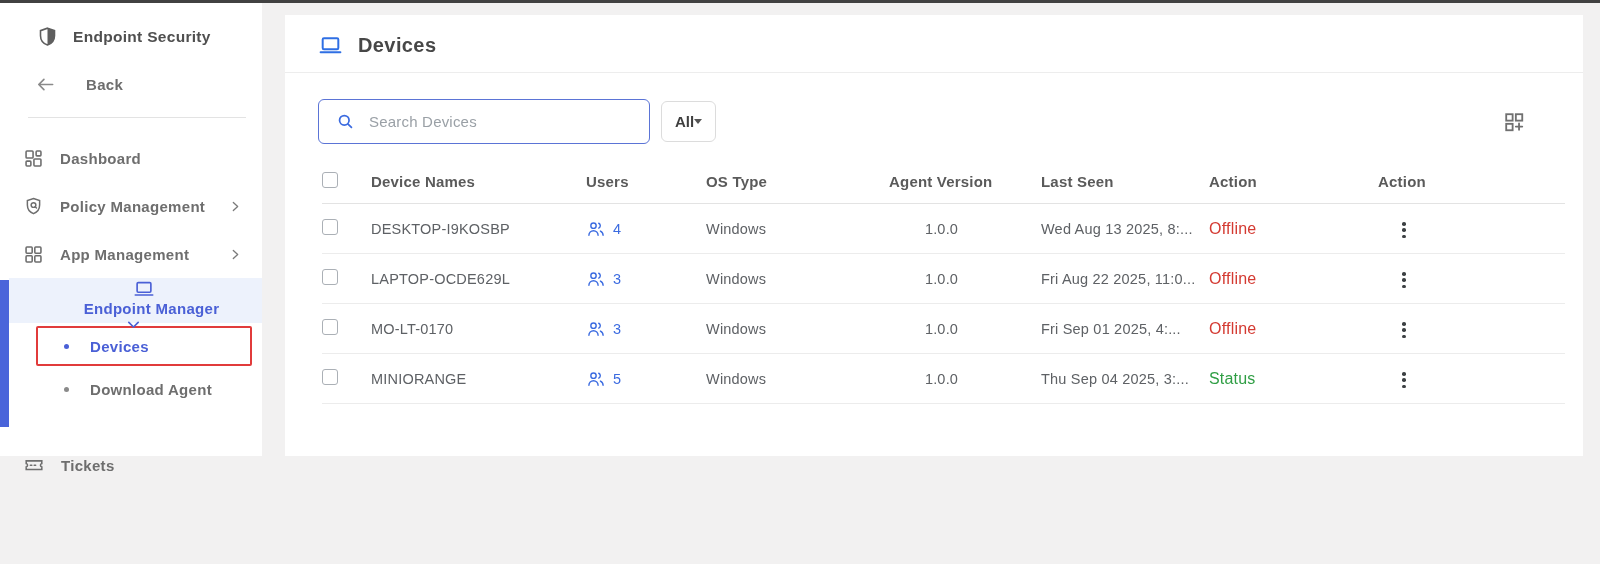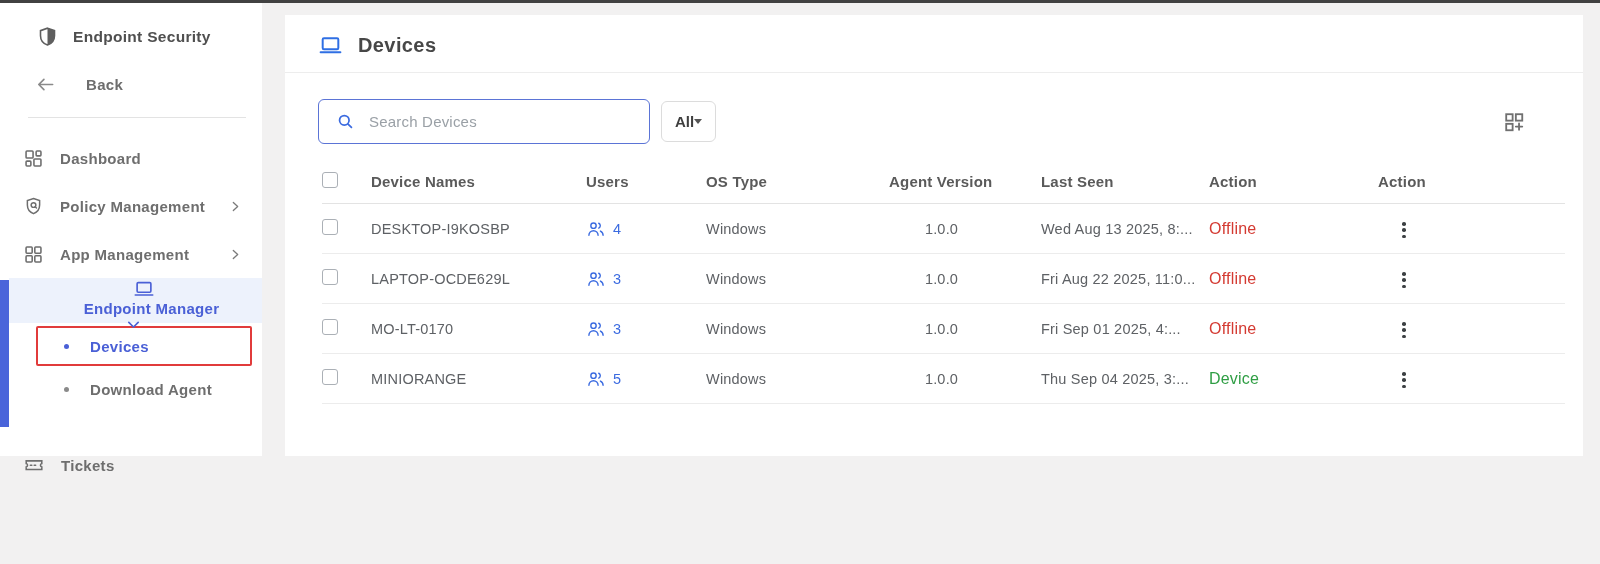--- a/index.html
+++ b/index.html
@@ -329,21 +329,21 @@
                 <path d="M3.5 19.5c0-3 2.5-5.4 5.5-5.4s5.5 2.4 5.5 5.4"></path>
                 <path d="M15.3 5.1a3.2 3.2 0 0 1 0 5.8"></path>
                 <path d="M17.3 14.5c2 .9 3.2 2.7 3.2 5"></path>
               </svg>
             </span>
             <span class="ucount">5</span>
           </div>
           <div class="cell">Windows</div>
           <div class="cell c-ver"><span class="ver">1.0.0</span></div>
           <div class="cell">Thu Sep 04 2025, 3:...</div>
-          <div class="cell"><span class="status st-online">Device</span></div>
+          <div class="cell"><span class="status st-online">Status</span></div>
           <div class="cell"><span class="kebab">
                 <i></i>
                 <i></i>
                 <i></i>
               </span></div>
         </div>
 
       </div>
     </div>
   </main>

